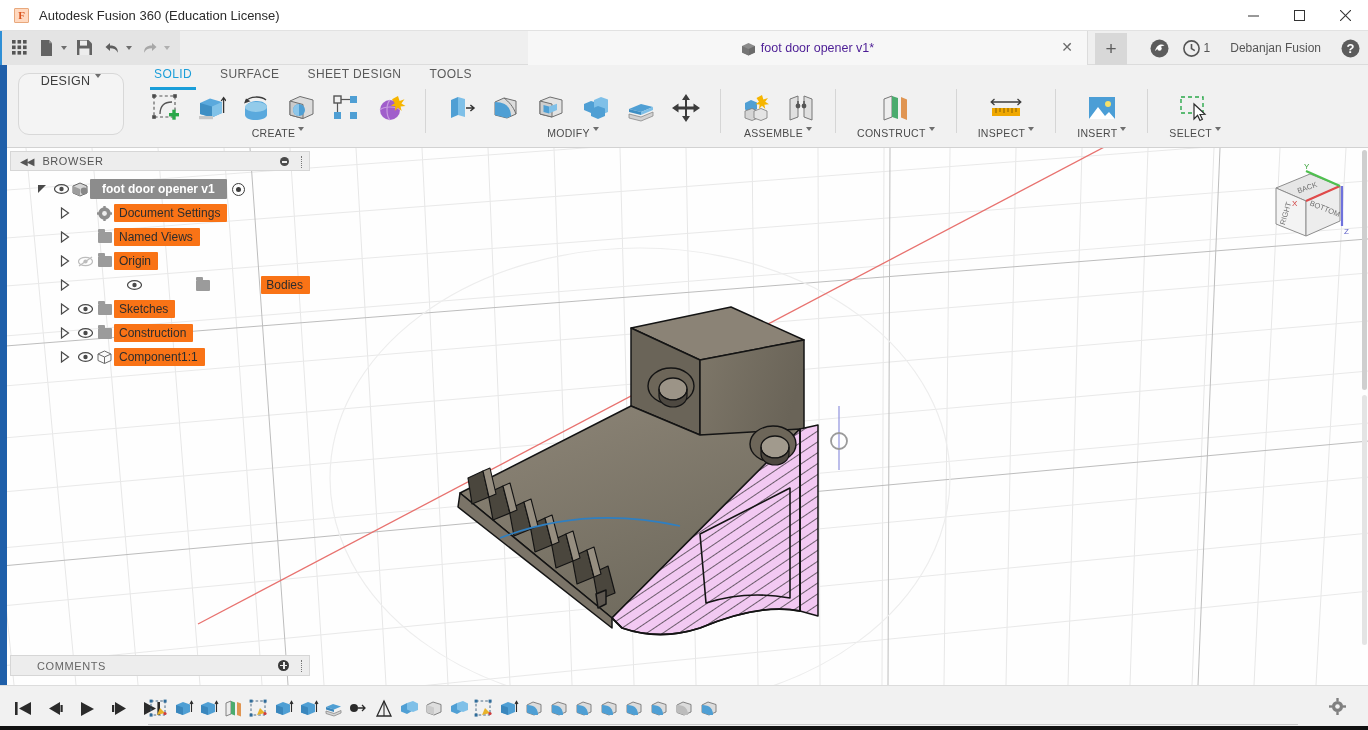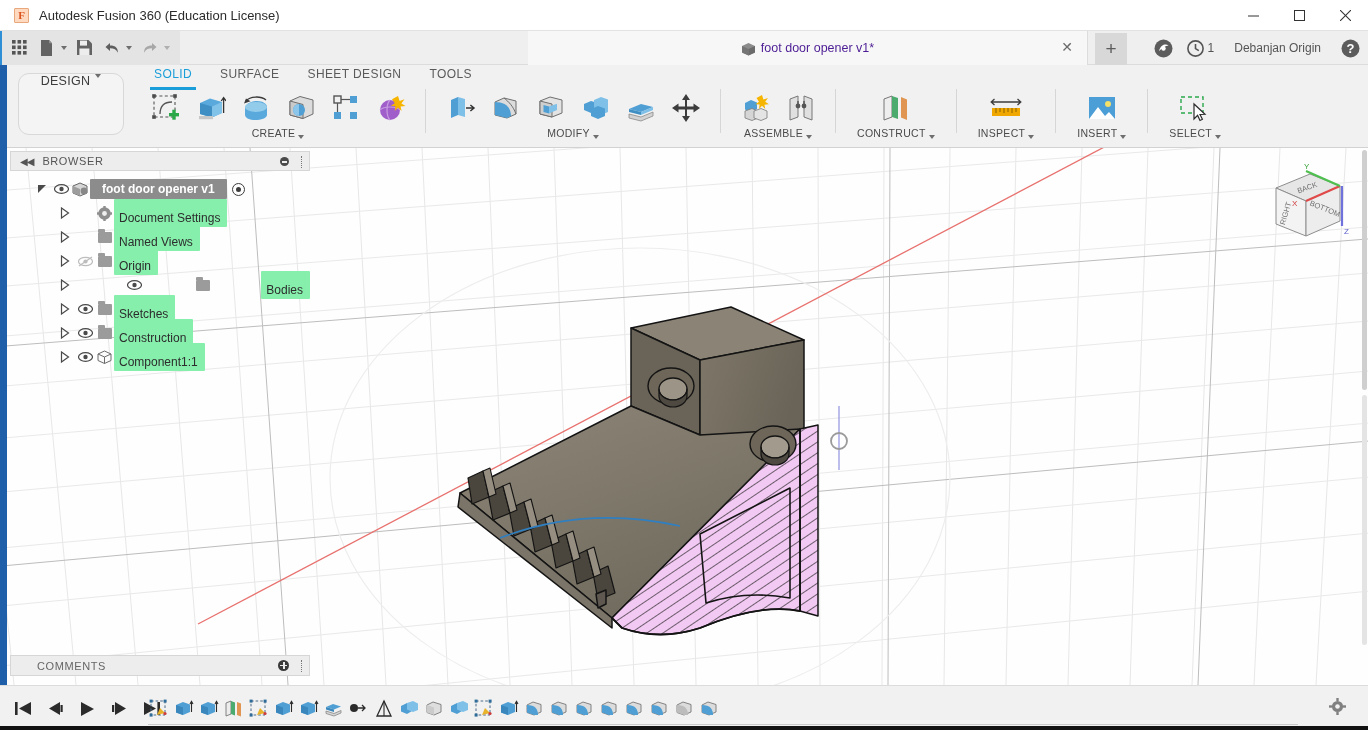--- a/index.html
+++ b/index.html
@@ -84,21 +84,21 @@
     display:flex; align-items:flex-start; justify-content:center; position:relative;
   }
   .tab.active { color:#1a9ed9; }
   .tab.active:after {
     content:""; position:absolute; left:10px; right:10px; bottom:-3px; height:3px; background:#1a9ed9;
   }
   .groups { position:absolute; left:136px; top:22px; display:flex; height:60px; }
   .grp { display:flex; flex-direction:column; align-items:center; position:relative; padding:0 7px;}
   .grp-icons { display:flex; align-items:flex-start; height:42px; }
   .grp-label {
-    font-size:10.5px; color:#4a4a4a; letter-spacing:.3px; display:flex; align-items:flex-end; gap:3px;
+    font-size:10.5px; color:#4a4a4a; letter-spacing:.3px; display:flex; align-items:flex-start; gap:3px;
     margin-top:-2px;
   }
   .ico-btn { width:45px; height:42px; display:flex; align-items:center; justify-content:center; }
   .sep { width:1px; background:#d6d6d6; margin:2px 5px 14px 5px; }
 
   
   .canvas {
     position:absolute; left:0; top:148px; width:1368px; height:537px;
     background:#fefefe; overflow:hidden;
   }
@@ -120,21 +120,21 @@
   .browser-hdr .grip { position:absolute; right:7px; top:4px; width:1px; height:12px; border-left:1px dotted #777; }
   .tree { margin-top:6px; }
   .trow { height:24px; display:flex; align-items:center; position:relative; }
   .arrow {
     width:12px; height:12px; margin-left:4px; margin-right:4px;
     display:flex; align-items:center;
   }
   .eye { width:19px; display:flex; align-items:center; justify-content:center; }
   .node-ico { width:19px; display:flex; align-items:center; justify-content:center; }
   .node-label {
-    background:#86efac; padding:12px 7px 2px 5px; font-size:12px; color:#2d2d2d; border-radius:1px;
+    background:#f97316; padding:2px 7px 2px 5px; font-size:12px; color:#2d2d2d; border-radius:1px;
   }
   .trow.root .node-label { background:#8c8c8c; color:#ffffff; font-weight:bold; padding:3px 12px; }
   .folder {
     width:14px;height:11px;background:#9b9b9b;border-radius:1px;position:relative;
   }
   .folder:before{content:"";position:absolute;left:0;top:-3px;width:7px;height:3px;background:#9b9b9b;border-radius:1px 1px 0 0;}
   .radio-btn {
     width:13px;height:13px;border:1.6px solid #3d3d3d;border-radius:50%;margin-left:5px;position:relative;
   }
   .radio-btn:after{content:"";position:absolute;left:3px;top:3px;width:5px;height:5px;background:#3d3d3d;border-radius:50%;}
@@ -270,21 +270,21 @@
           <circle cx="9.5" cy="9.5" r="2.2" fill="#fff"></circle>
         </svg>
     </div>
     <div class="itm">
       <svg width="17" height="17">
           <circle cx="8.5" cy="8.5" r="7.6" fill="none" stroke="#555" stroke-width="1.6"></circle>
           <path d="M8.5,4 L8.5,8.6 L11.8,10.6" fill="none" stroke="#555" stroke-width="1.6"></path>
         </svg>
       <span>1</span>
     </div>
-    <div class="itm" style="margin:0 6px;">Debanjan Origin</div>
+    <div class="itm" style="margin:0 6px;">Debanjan Fusion</div>
     <div class="itm">
       <svg width="19" height="19">
           <circle cx="9.5" cy="9.5" r="9" fill="#5c5c5c"></circle>
           <text x="9.5" y="14" font-size="13" font-weight="bold" fill="#fff" text-anchor="middle" font-family="Liberation Sans, sans-serif">?</text>
         </svg>
     </div>
   </div>
 
   <div class="ribbon">
 

